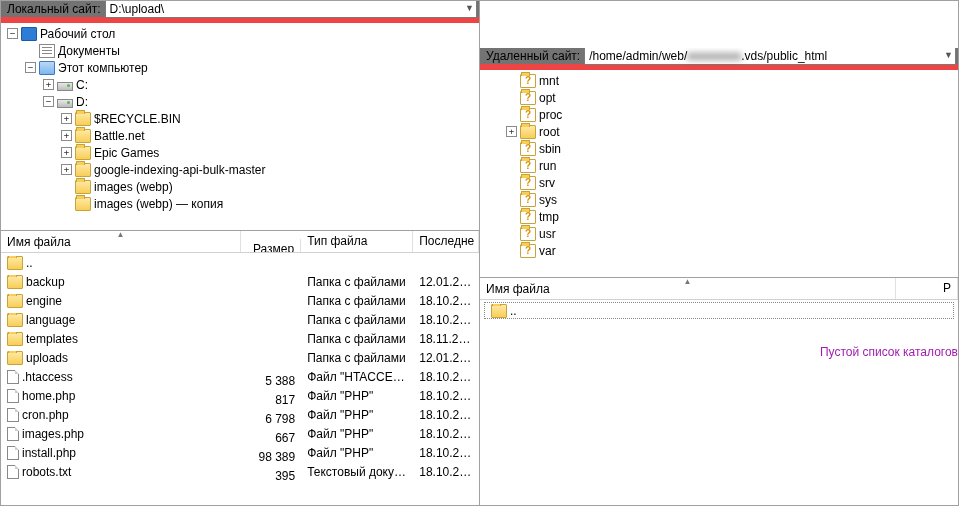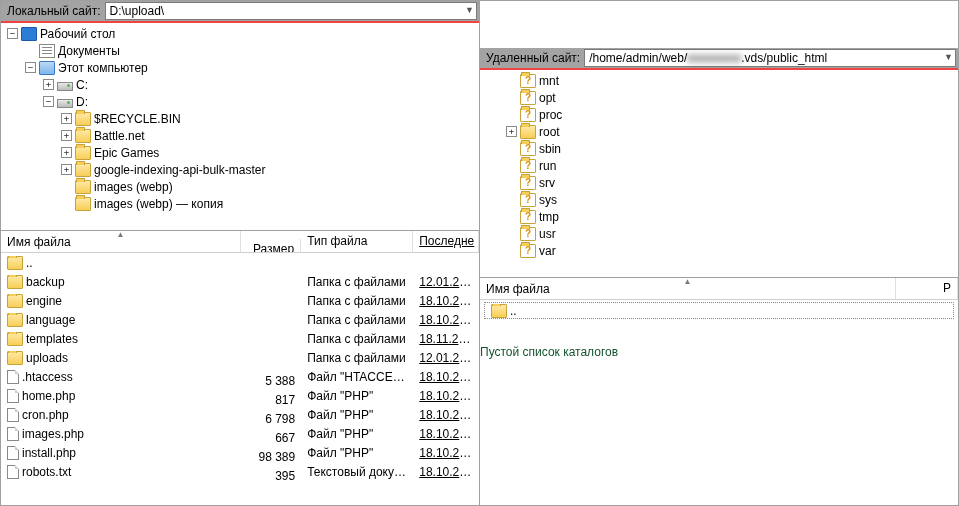--- a/index.html
+++ b/index.html
@@ -1,20 +1,20 @@
 <!DOCTYPE html>
 <html><head>
 <meta charset="utf-8">
 <style>
 * { margin: 0; padding: 0; box-sizing: border-box; }
 body { font-family: "Segoe UI", Tahoma, sans-serif; font-size: 12px; background: #fff; color: #000; }
 .container { display: flex; width: 959px; height: 506px; border: 1px solid #a0a0a0; }
 .pane { flex: 1; display: flex; flex-direction: column; border-right: 1px solid #a0a0a0; overflow: hidden; }
 .pane:last-child { border-right: none; margin-top: 47px; }
-.path-bar { display: flex; align-items: center; border-bottom: 2px solid #ef4444; background: #a3a3a3; height: 22px; }
+.path-bar { display: flex; align-items: center; border-bottom: 6px solid #ef4444; background: #737373; height: 22px; }
 .path-label { padding: 0 4px 0 6px; white-space: nowrap; }
 .path-input { flex: 1; border: 1px solid #7a7a7a; background: #fff; height: 18px; margin: 2px 2px 2px 0; padding: 1px 4px; display: flex; align-items: center; position: relative; }
 .path-input .dd { position: absolute; right: 2px; top: 2px; cursor: pointer; font-size: 9px; color: #555; }
 .tree { flex: 0 0 auto; height: 208px; overflow-y: auto; overflow-x: hidden; border-bottom: 1px solid #a0a0a0; padding: 2px 0 2px 4px; }
 .tree-row { display: flex; align-items: center; height: 17px; white-space: nowrap; }
 .tree-row .ind { display: inline-block; }
 .expander { width: 11px; height: 11px; border: 1px solid #8a8a8a; background: #fff; margin-right: 3px; display: inline-flex; align-items: center; justify-content: center; font-size: 9px; line-height: 1; cursor: pointer; color: #333; font-family: monospace; }
 .expander.blank { border: none; background: transparent; }
 .icon { width: 16px; height: 14px; margin-right: 3px; display: inline-block; position: relative; }
 .folder-icon { background: linear-gradient(#ffe9a6,#f7ce57); border: 1px solid #c8a33a; border-radius: 1px; }
@@ -32,24 +32,24 @@
 .list-area { flex: 1; display: flex; flex-direction: column; overflow: hidden; }
 .list-header { display: flex; background: #fff; border-bottom: 1px solid #d0d0d0; height: 22px; position: relative; }
 .list-header .col { padding: 3px 6px; border-right: 1px solid #e0e0e0; white-space: nowrap; overflow: hidden; position: relative; }
 .sort-ind { font-size: 8px; color: #777; position: absolute; left: 50%; top: -1px; transform: translateX(-50%); }
 .list-body { flex: 1; overflow-y: auto; overflow-x: hidden; }
 .list-row { display: flex; height: 19px; align-items: center; }
 .list-row .cell { padding: 0 6px; white-space: nowrap; overflow: hidden; text-overflow: ellipsis; }
 .c-name { width: 258px; display: flex; align-items: center; }
 .c-size { width: 64px; text-align: right; margin-top: 8px; }
 .c-type { width: 120px; }
-.c-date { width: 70px; text-decoration: underline; }
+.c-date { width: 70px; }
 .rc-name { width: 416px; display: flex; align-items: center; }
 .up-row { border: 1px dotted #888; margin: 2px 4px; height: 17px; }
-.empty-msg { text-align: left; padding: 24px 0; color: #14532d; }
+.empty-msg { text-align: right; padding: 24px 0; color: #a21caf; }
 .blurred { filter: blur(3px); display:inline-block; }
 .tree::-webkit-scrollbar, .list-body::-webkit-scrollbar { width: 16px; }
 .tree::-webkit-scrollbar-track, .list-body::-webkit-scrollbar-track { background: #f0f0f0; }
 .tree::-webkit-scrollbar-thumb, .list-body::-webkit-scrollbar-thumb { background: #c8c8c8; border: 1px solid #a0a0a0; }
 </style>
 </head>
 <body>
 
 <div class="container">
 

